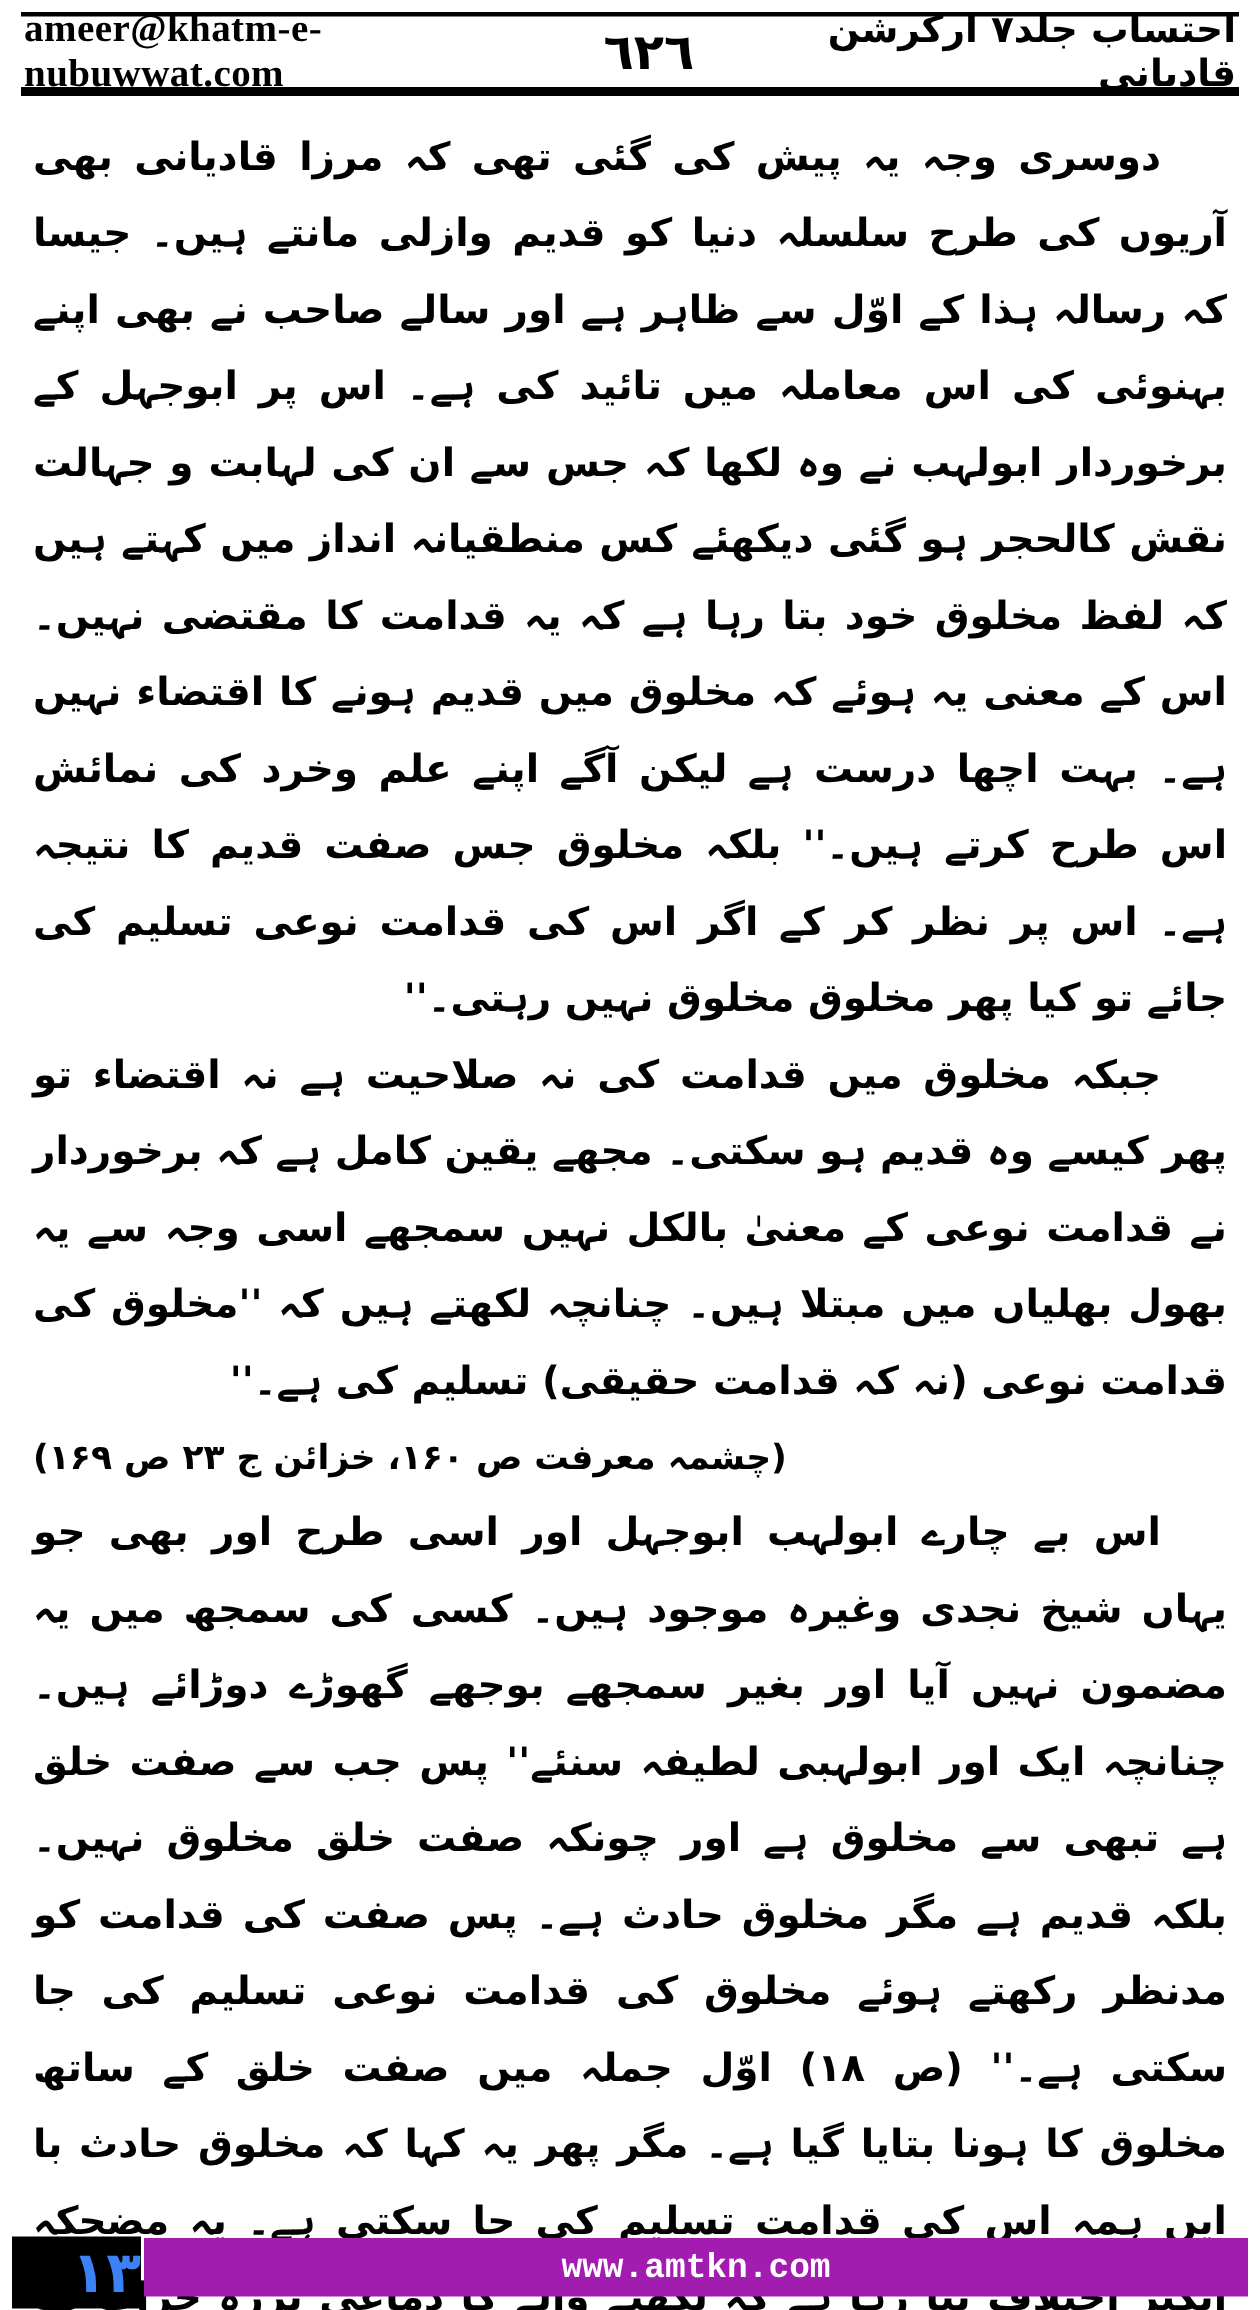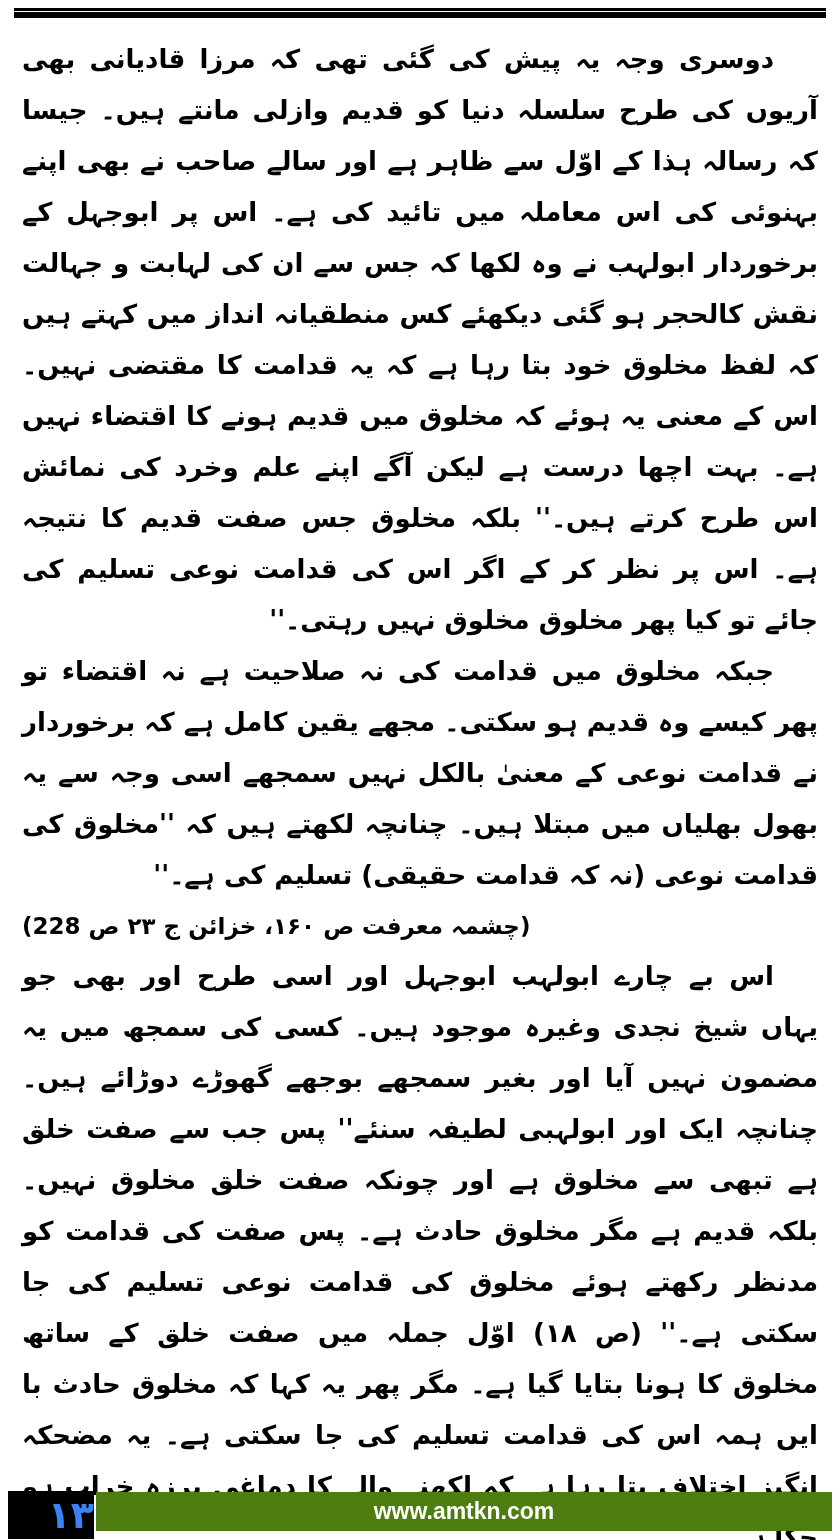--- a/index.html
+++ b/index.html
@@ -58,50 +58,56 @@
     font-size: 23px;
     line-height: 50px;
   }
 
   
   .footer {
     position: absolute; left: 0; right: 0; bottom: 0; height: 64px;
   }
   .footer-bar {
     position: absolute; left: 96px; right: 8px; bottom: 9px; height: 39px;
-    background: #4d7c0f; color: #fff;
+    background: #a21caf; color: #fff;
     display: flex; align-items: center; justify-content: center;
     gap: 16px;
-    font-family: Liberation Sans, sans-serif;
+    font-family: Liberation Mono, monospace;
     font-weight: bold; font-size: 23px;
     direction: ltr; white-space: nowrap;
   }
   .footer-pagebox {
     position: absolute; left: 8px; bottom: 1px;
     width: 86px; height: 48px;
     background: #000; color: #3b82f6;
     display: flex; align-items: center; justify-content: flex-start;
     font-size: 38px; font-weight: bold;
     direction: rtl;
   }
 </style>
 </head>
 <body>
 
 <div class="page">
 
   <div class="header">
     <div class="rule-thin"></div>
+    <div class="header-row">
+      <span class="header-email">ameer@khatm-e-nubuwwat.com</span>
+      <span class="header-pageno">٦٢٦</span>
+      <span class="header-spacer"></span>
+      <span class="header-title">احتساب جلد۷ ارکرشن قادیانی</span>
+    </div>
     <div class="rule-thick"></div>
   </div>
 
   <div class="content">
     <p>دوسری وجہ یہ پیش کی گئی تھی کہ مرزا قادیانی بھی آریوں کی طرح سلسلہ دنیا کو قدیم وازلی مانتے ہیں۔ جیسا کہ رسالہ ہذا کے اوّل سے ظاہر ہے اور سالے صاحب نے بھی اپنے بہنوئی کی اس معاملہ میں تائید کی ہے۔ اس پر ابوجہل کے برخوردار ابولہب نے وہ لکھا کہ جس سے ان کی لہابت و جہالت نقش کالحجر ہو گئی دیکھئے کس منطقیانہ انداز میں کہتے ہیں کہ لفظ مخلوق خود بتا رہا ہے کہ یہ قدامت کا مقتضی نہیں۔ اس کے معنی یہ ہوئے کہ مخلوق میں قدیم ہونے کا اقتضاء نہیں ہے۔ بہت اچھا درست ہے لیکن آگے اپنے علم وخرد کی نمائش اس طرح کرتے ہیں۔'' بلکہ مخلوق جس صفت قدیم کا نتیجہ ہے۔ اس پر نظر کر کے اگر اس کی قدامت نوعی تسلیم کی جائے تو کیا پھر مخلوق مخلوق نہیں رہتی۔''</p>
     <p>جبکہ مخلوق میں قدامت کی نہ صلاحیت ہے نہ اقتضاء تو پھر کیسے وہ قدیم ہو سکتی۔ مجھے یقین کامل ہے کہ برخوردار نے قدامت نوعی کے معنیٰ بالکل نہیں سمجھے اسی وجہ سے یہ بھول بھلیاں میں مبتلا ہیں۔ چنانچہ لکھتے ہیں کہ ''مخلوق کی قدامت نوعی (نہ کہ قدامت حقیقی) تسلیم کی ہے۔''</p>
-    <p class="citation">(چشمہ معرفت ص ۱۶۰، خزائن ج ۲۳ ص 228)</p>
+    <p class="citation">(چشمہ معرفت ص ۱۶۰، خزائن ج ۲۳ ص ۱۶۹)</p>
     <p>اس بے چارے ابولہب ابوجہل اور اسی طرح اور بھی جو یہاں شیخ نجدی وغیرہ موجود ہیں۔ کسی کی سمجھ میں یہ مضمون نہیں آیا اور بغیر سمجھے بوجھے گھوڑے دوڑائے ہیں۔ چنانچہ ایک اور ابولہبی لطیفہ سنئے'' پس جب سے صفت خلق ہے تبھی سے مخلوق ہے اور چونکہ صفت خلق مخلوق نہیں۔ بلکہ قدیم ہے مگر مخلوق حادث ہے۔ پس صفت کی قدامت کو مدنظر رکھتے ہوئے مخلوق کی قدامت نوعی تسلیم کی جا سکتی ہے۔'' (ص ۱۸) اوّل جملہ میں صفت خلق کے ساتھ مخلوق کا ہونا بتایا گیا ہے۔ مگر پھر یہ کہا کہ مخلوق حادث با ایں ہمہ اس کی قدامت تسلیم کی جا سکتی ہے۔ یہ مضحکہ انگیز اختلاف بتا رہا ہے کہ لکھنے والے کا دماغی پرزہ خراب ہو چکا ہے۔</p>
 
   </div>
 
   <div class="footer">
     <div class="footer-pagebox">
       <span>۱۳</span>
     </div>
     <div class="footer-bar">
       <span>www.amtkn.com</span>

